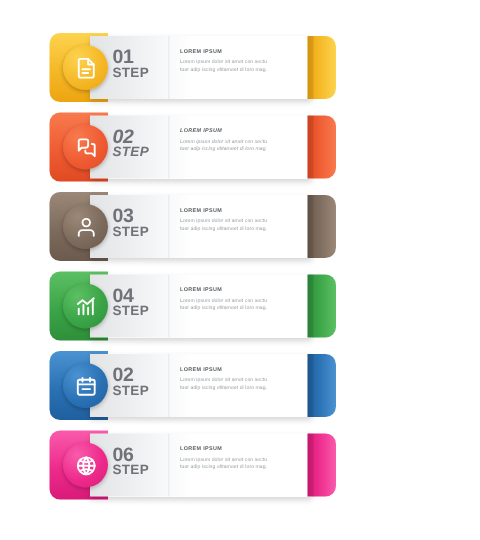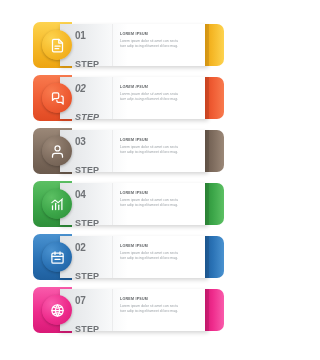--- a/index.html
+++ b/index.html
@@ -81,33 +81,33 @@
   
   .num-block {
     position: absolute;
     left: 75px;
     top: 9px;
     width: 33px;
     text-align: left;
     line-height: 1;
   }
   .num {
-    font-size: 10px;
+    font-size: 13px;
     font-weight: bold;
     color: #6f7276;
     letter-spacing: -0.2px;
     display: block;
   }
   .step-word {
     font-size: 9px;
     font-weight: bold;
     color: #6f7276;
     letter-spacing: 0.2px;
     display: block;
-    margin-top: 19px;
+    margin-top: 0;
   }
 
   
   .badge {
     position: absolute;
     left: 42px;
     top: 8px;
     width: 30px;
     height: 30px;
     border-radius: 50%;
@@ -288,21 +288,21 @@
           <svg viewBox="0 0 24 24" fill="none" stroke="#ffffff" stroke-width="2" stroke-linecap="round" stroke-linejoin="round">
             <circle cx="12" cy="12" r="9"></circle>
             <line x1="3" y1="12" x2="21" y2="12"></line>
             <path d="M12 3a14 14 0 0 1 0 18 14 14 0 0 1 0-18z"></path>
             <path d="M5 6.5c4 2 10 2 14 0"></path>
             <path d="M5 17.5c4-2 10-2 14 0"></path>
           </svg>
         </span>
       </div>
       <div class="num-block">
-        <span class="num">07</span>
+        <span class="num">06</span>
         <span class="step-word">STEP</span>
       </div>
       <div class="text-block">
         <p class="heading">LOREM IPSUM</p>
         <p class="body-line">Lorem ipsum dolor sit amet con sectu</p>
         <p class="body-line">tuer adip iscing elitameet di loro mag.</p>
       </div>
     </div>
   </div>
 

